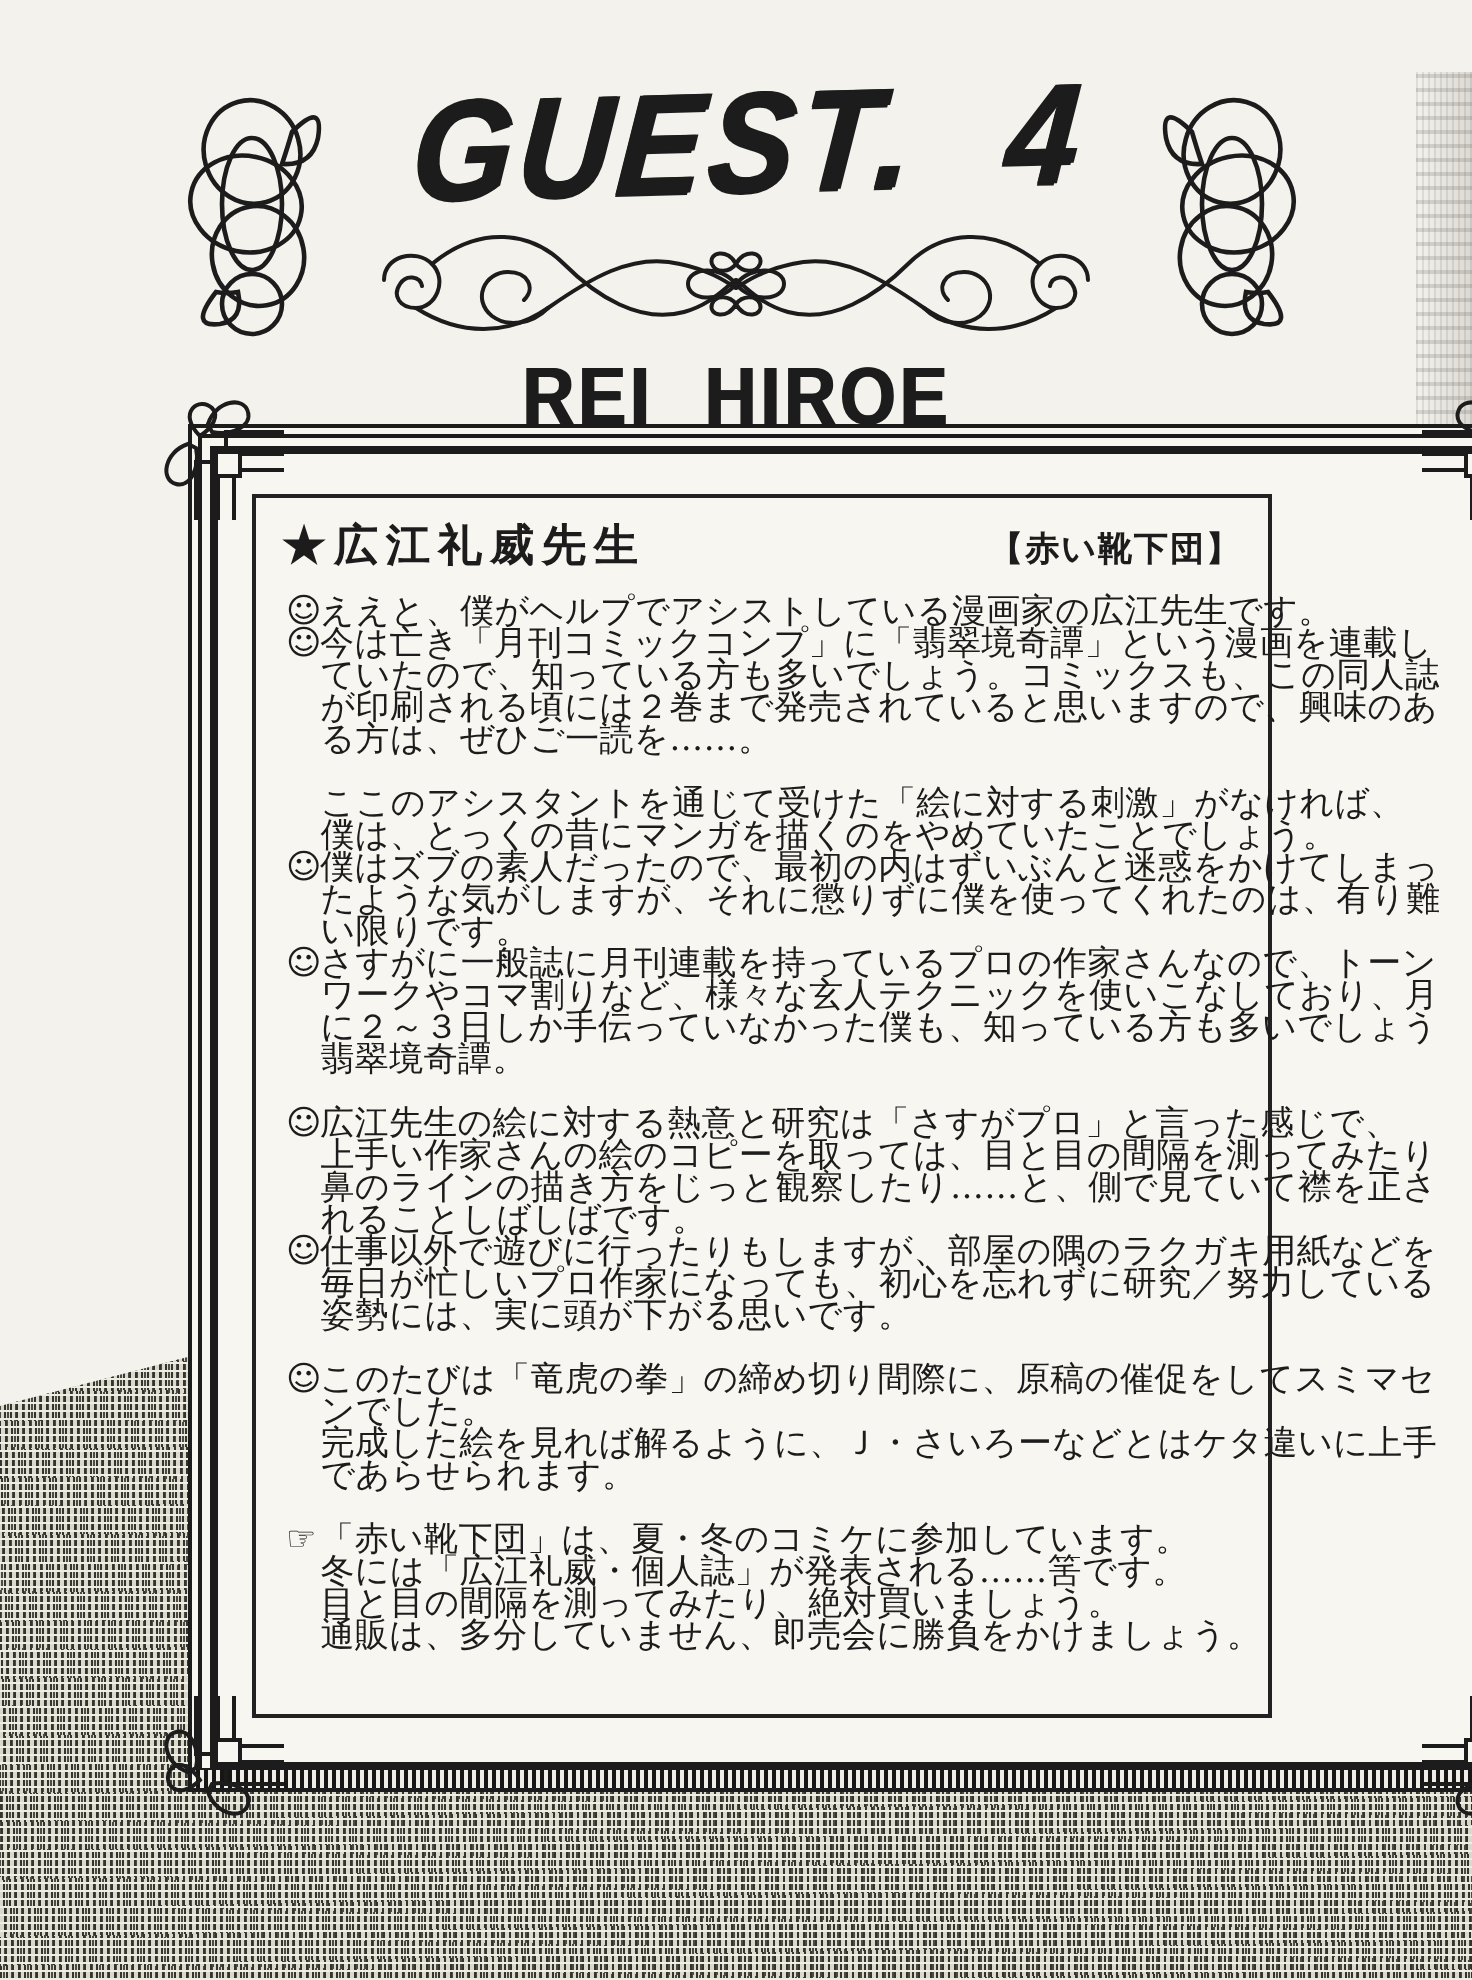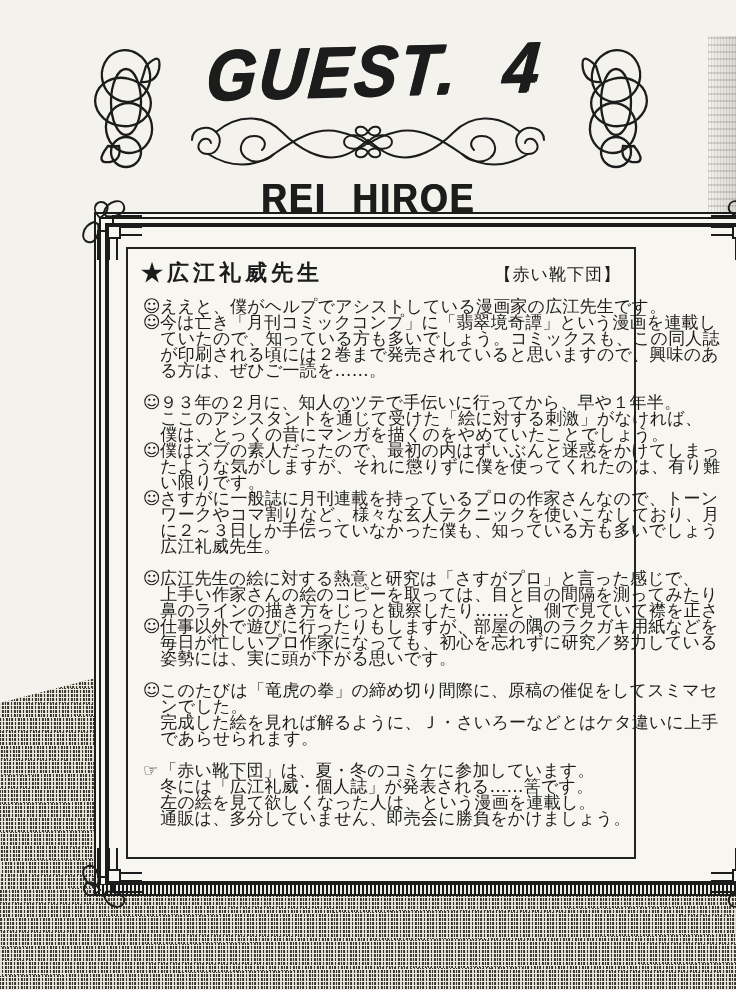--- a/index.html
+++ b/index.html
@@ -90,21 +90,21 @@
     box-sizing:border-box;
   }
   .panel-header{
     display:flex;justify-content:space-between;align-items:baseline;
     padding:9px 13px 0 13px;
   }
   .header-artist{
     font-size:22px;letter-spacing:4px;font-weight:bold;white-space:nowrap;
   }
   .header-circle{
-    font-size:17px;font-weight:normal;letter-spacing:1px;white-space:nowrap;
+    font-size:17px;font-weight:bold;letter-spacing:1px;white-space:nowrap;
   }
   .panel-body{
     padding:10px 12px 0 15px;
     font-size:17px;line-height:16px;
   }
   .para{margin-bottom:16px;}
   .line{white-space:pre;letter-spacing:.2px;}
   .bullet{display:inline-block;width:1em;font-family:"DejaVu Sans", sans-serif;}
   svg .st{fill:none;stroke:var(--ink);stroke-width:2.3;stroke-linecap:round;}
   svg .st2{fill:none;stroke:var(--ink);stroke-width:2;stroke-linecap:round;}
@@ -216,46 +216,46 @@
     </div>
     <div class="panel-body">
         <div class="para">
           <div class="line"><span class="bullet">☺</span>ええと、僕がヘルプでアシストしている漫画家の広江先生です。</div>
           <div class="line"><span class="bullet">☺</span>今は亡き「月刊コミックコンプ」に「翡翠境奇譚」という漫画を連載し</div>
           <div class="line">　ていたので、知っている方も多いでしょう。コミックスも、この同人誌</div>
           <div class="line">　が印刷される頃には２巻まで発売されていると思いますので、興味のあ</div>
           <div class="line">　る方は、ぜひご一読を……。</div>
         </div>
         <div class="para">
-          <div class="line"><span class="bullet">☺</span>９３年の２月に、知人のツテで手伝いに行ってから、早や１年半。</div>
           <div class="line">　ここのアシスタントを通じて受けた「絵に対する刺激」がなければ、</div>
           <div class="line">　僕は、とっくの昔にマンガを描くのをやめていたことでしょう。</div>
           <div class="line"><span class="bullet">☺</span>僕はズブの素人だったので、最初の内はずいぶんと迷惑をかけてしまっ</div>
           <div class="line">　たような気がしますが、それに懲りずに僕を使ってくれたのは、有り難</div>
           <div class="line">　い限りです。</div>
           <div class="line"><span class="bullet">☺</span>さすがに一般誌に月刊連載を持っているプロの作家さんなので、トーン</div>
           <div class="line">　ワークやコマ割りなど、様々な玄人テクニックを使いこなしており、月</div>
           <div class="line">　に２～３日しか手伝っていなかった僕も、知っている方も多いでしょう</div>
-          <div class="line">　広江礼威先生。</div>
+          <div class="line">　翡翠境奇譚。</div>
         </div>
         <div class="para">
           <div class="line"><span class="bullet">☺</span>広江先生の絵に対する熱意と研究は「さすがプロ」と言った感じで、</div>
           <div class="line">　上手い作家さんの絵のコピーを取っては、目と目の間隔を測ってみたり</div>
           <div class="line">　鼻のラインの描き方をじっと観察したり……と、側で見ていて襟を正さ</div>
+          <div class="line">　れることしばしばです。</div>
           <div class="line"><span class="bullet">☺</span>仕事以外で遊びに行ったりもしますが、部屋の隅のラクガキ用紙などを</div>
           <div class="line">　毎日が忙しいプロ作家になっても、初心を忘れずに研究／努力している</div>
           <div class="line">　姿勢には、実に頭が下がる思いです。</div>
         </div>
         <div class="para">
           <div class="line"><span class="bullet">☺</span>このたびは「竜虎の拳」の締め切り間際に、原稿の催促をしてスミマセ</div>
           <div class="line">　ンでした。</div>
           <div class="line">　完成した絵を見れば解るように、Ｊ・さいろーなどとはケタ違いに上手</div>
           <div class="line">　であらせられます。</div>
         </div>
         <div class="para">
           <div class="line"><span class="bullet">☞</span>「赤い靴下団」は、夏・冬のコミケに参加しています。</div>
           <div class="line">　冬には「広江礼威・個人誌」が発表される……筈です。</div>
-          <div class="line">　左の絵を見て欲しくなった人は、という漫画を連載し。</div>
+          <div class="line">　目と目の間隔を測ってみたり、絶対買いましょう。</div>
           <div class="line">　通販は、多分していません、即売会に勝負をかけましょう。</div>
         </div>
       </div>
   </div>
 </div>
 
 </body></html>

